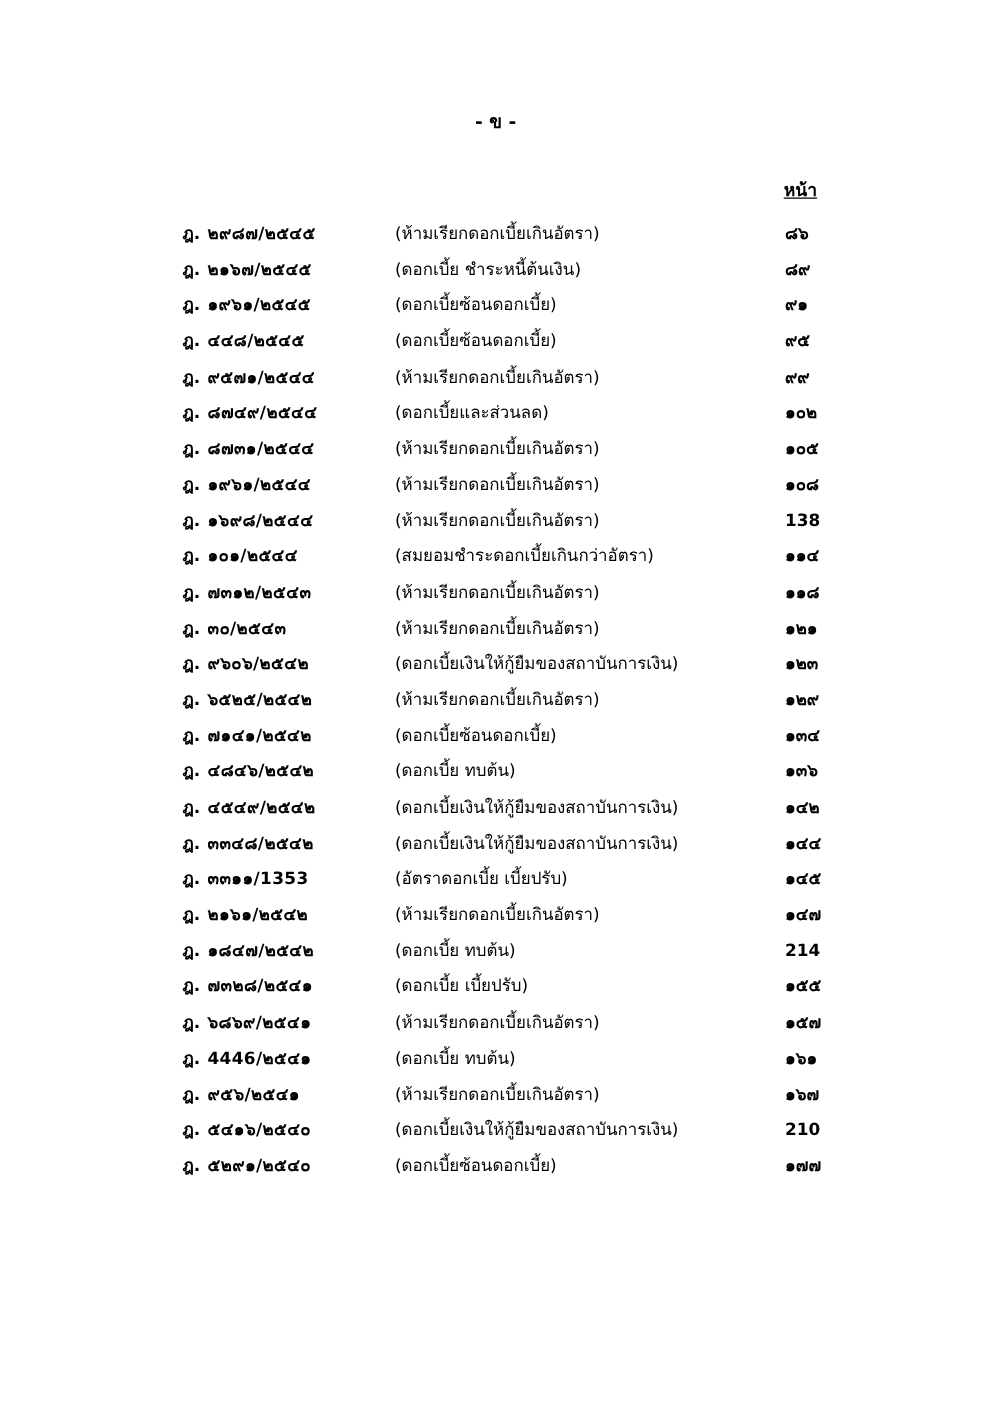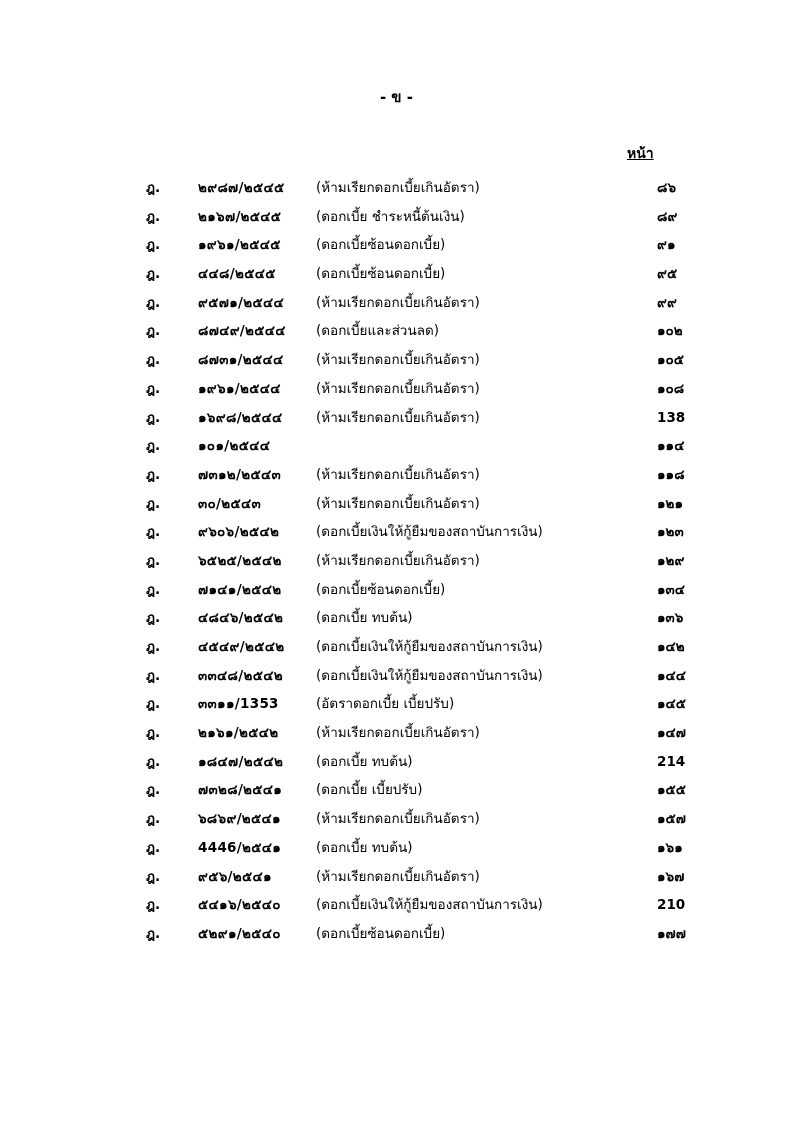--- a/index.html
+++ b/index.html
@@ -52,30 +52,29 @@
     .toc-row .case-prefix {
       position: absolute;
       left: 146px;
       font-weight: bold;
     }
     .toc-row .case-no {
       position: absolute;
       left: 166px;
       font-weight: bold;
       letter-spacing: 0.3px;
-      margin-left: 32px;
     }
     .toc-row .topic {
       position: absolute;
       left: 316px;
       white-space: nowrap;
     }
     .toc-row .page-no {
       position: absolute;
-      left: 657px;
+      left: 628px;
       font-weight: bold;
     }
   </style>
 </head>
 <body>
 
 <div class="page-header">- ข -</div>
 <div class="col-heading">หน้า</div>
 
 <ul class="toc-list">
@@ -129,20 +128,21 @@
     </li>
   <li class="toc-row">
       <span class="case-prefix">ฎ.</span>
       <span class="case-no">๑๖๙๘/๒๕๔๔</span>
       <span class="topic">(ห้ามเรียกดอกเบี้ยเกินอัตรา)</span>
       <span class="page-no">138</span>
     </li>
   <li class="toc-row">
       <span class="case-prefix">ฎ.</span>
       <span class="case-no">๑๐๑/๒๕๔๔</span>
+      <span class="topic">(สมยอมชำระดอกเบี้ยเกินกว่าอัตรา)</span>
       <span class="page-no">๑๑๔</span>
     </li>
   <li class="toc-row">
       <span class="case-prefix">ฎ.</span>
       <span class="case-no">๗๓๑๒/๒๕๔๓</span>
       <span class="topic">(ห้ามเรียกดอกเบี้ยเกินอัตรา)</span>
       <span class="page-no">๑๑๘</span>
     </li>
   <li class="toc-row">
       <span class="case-prefix">ฎ.</span>

